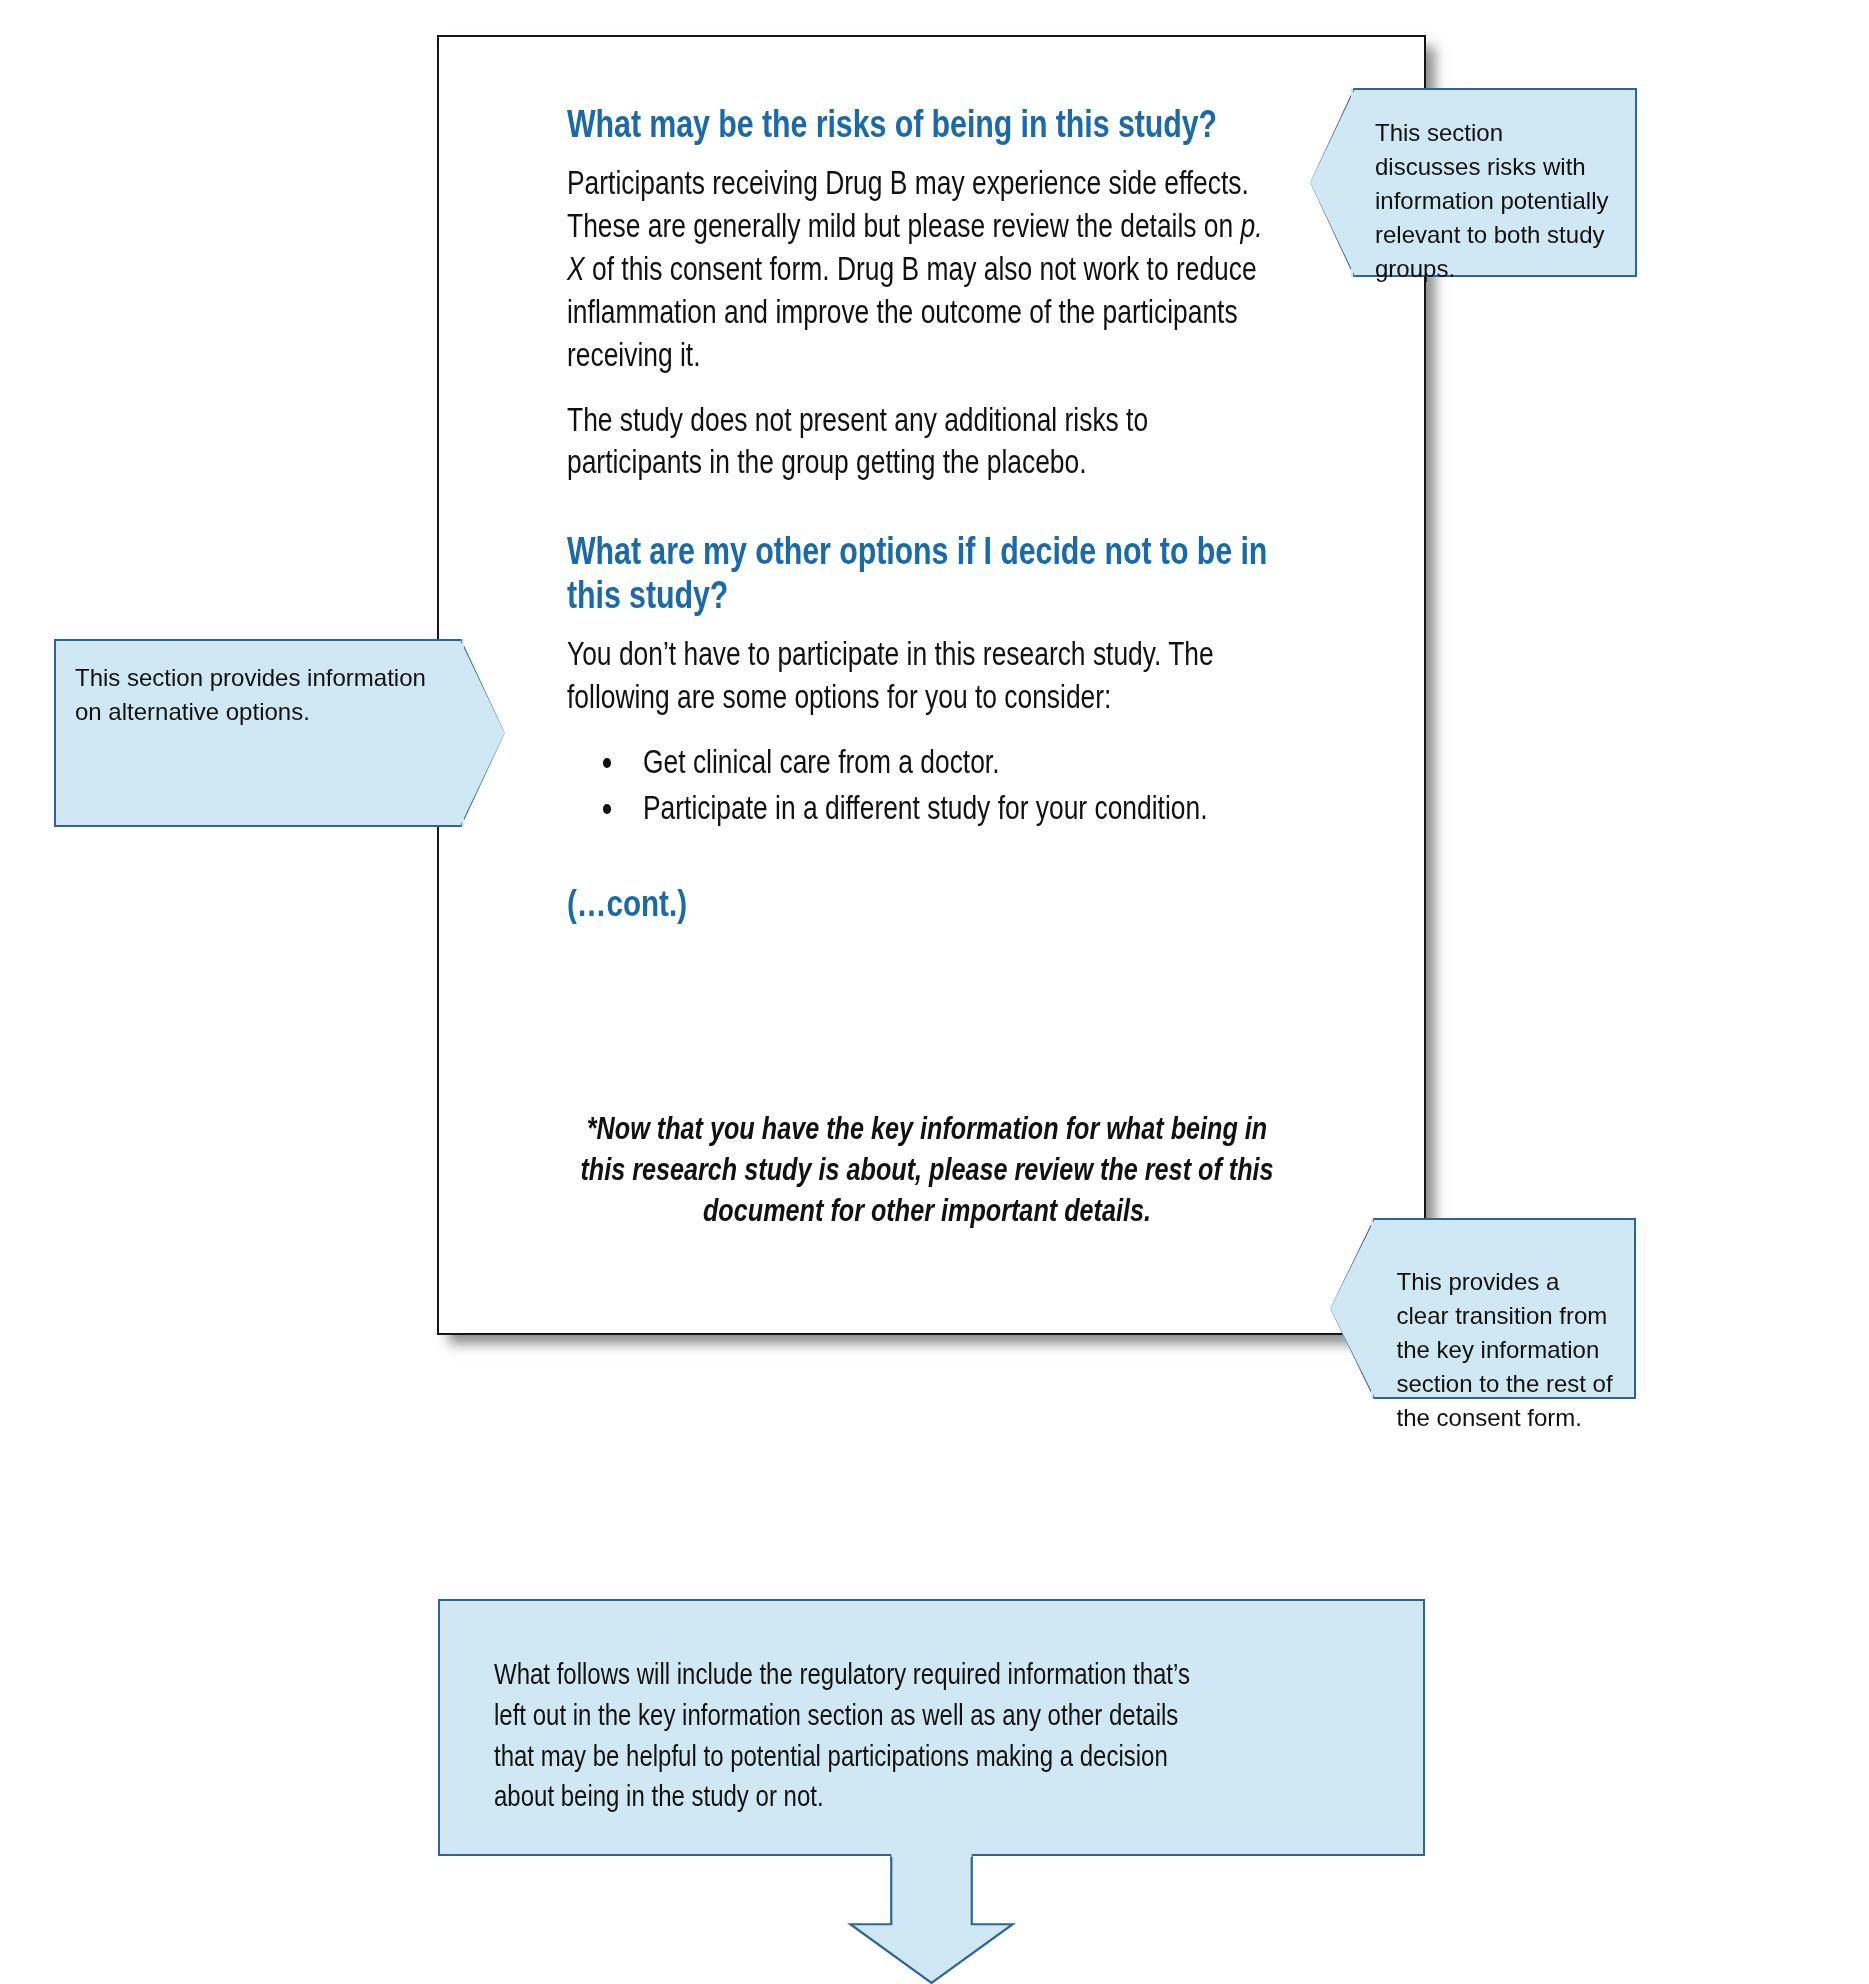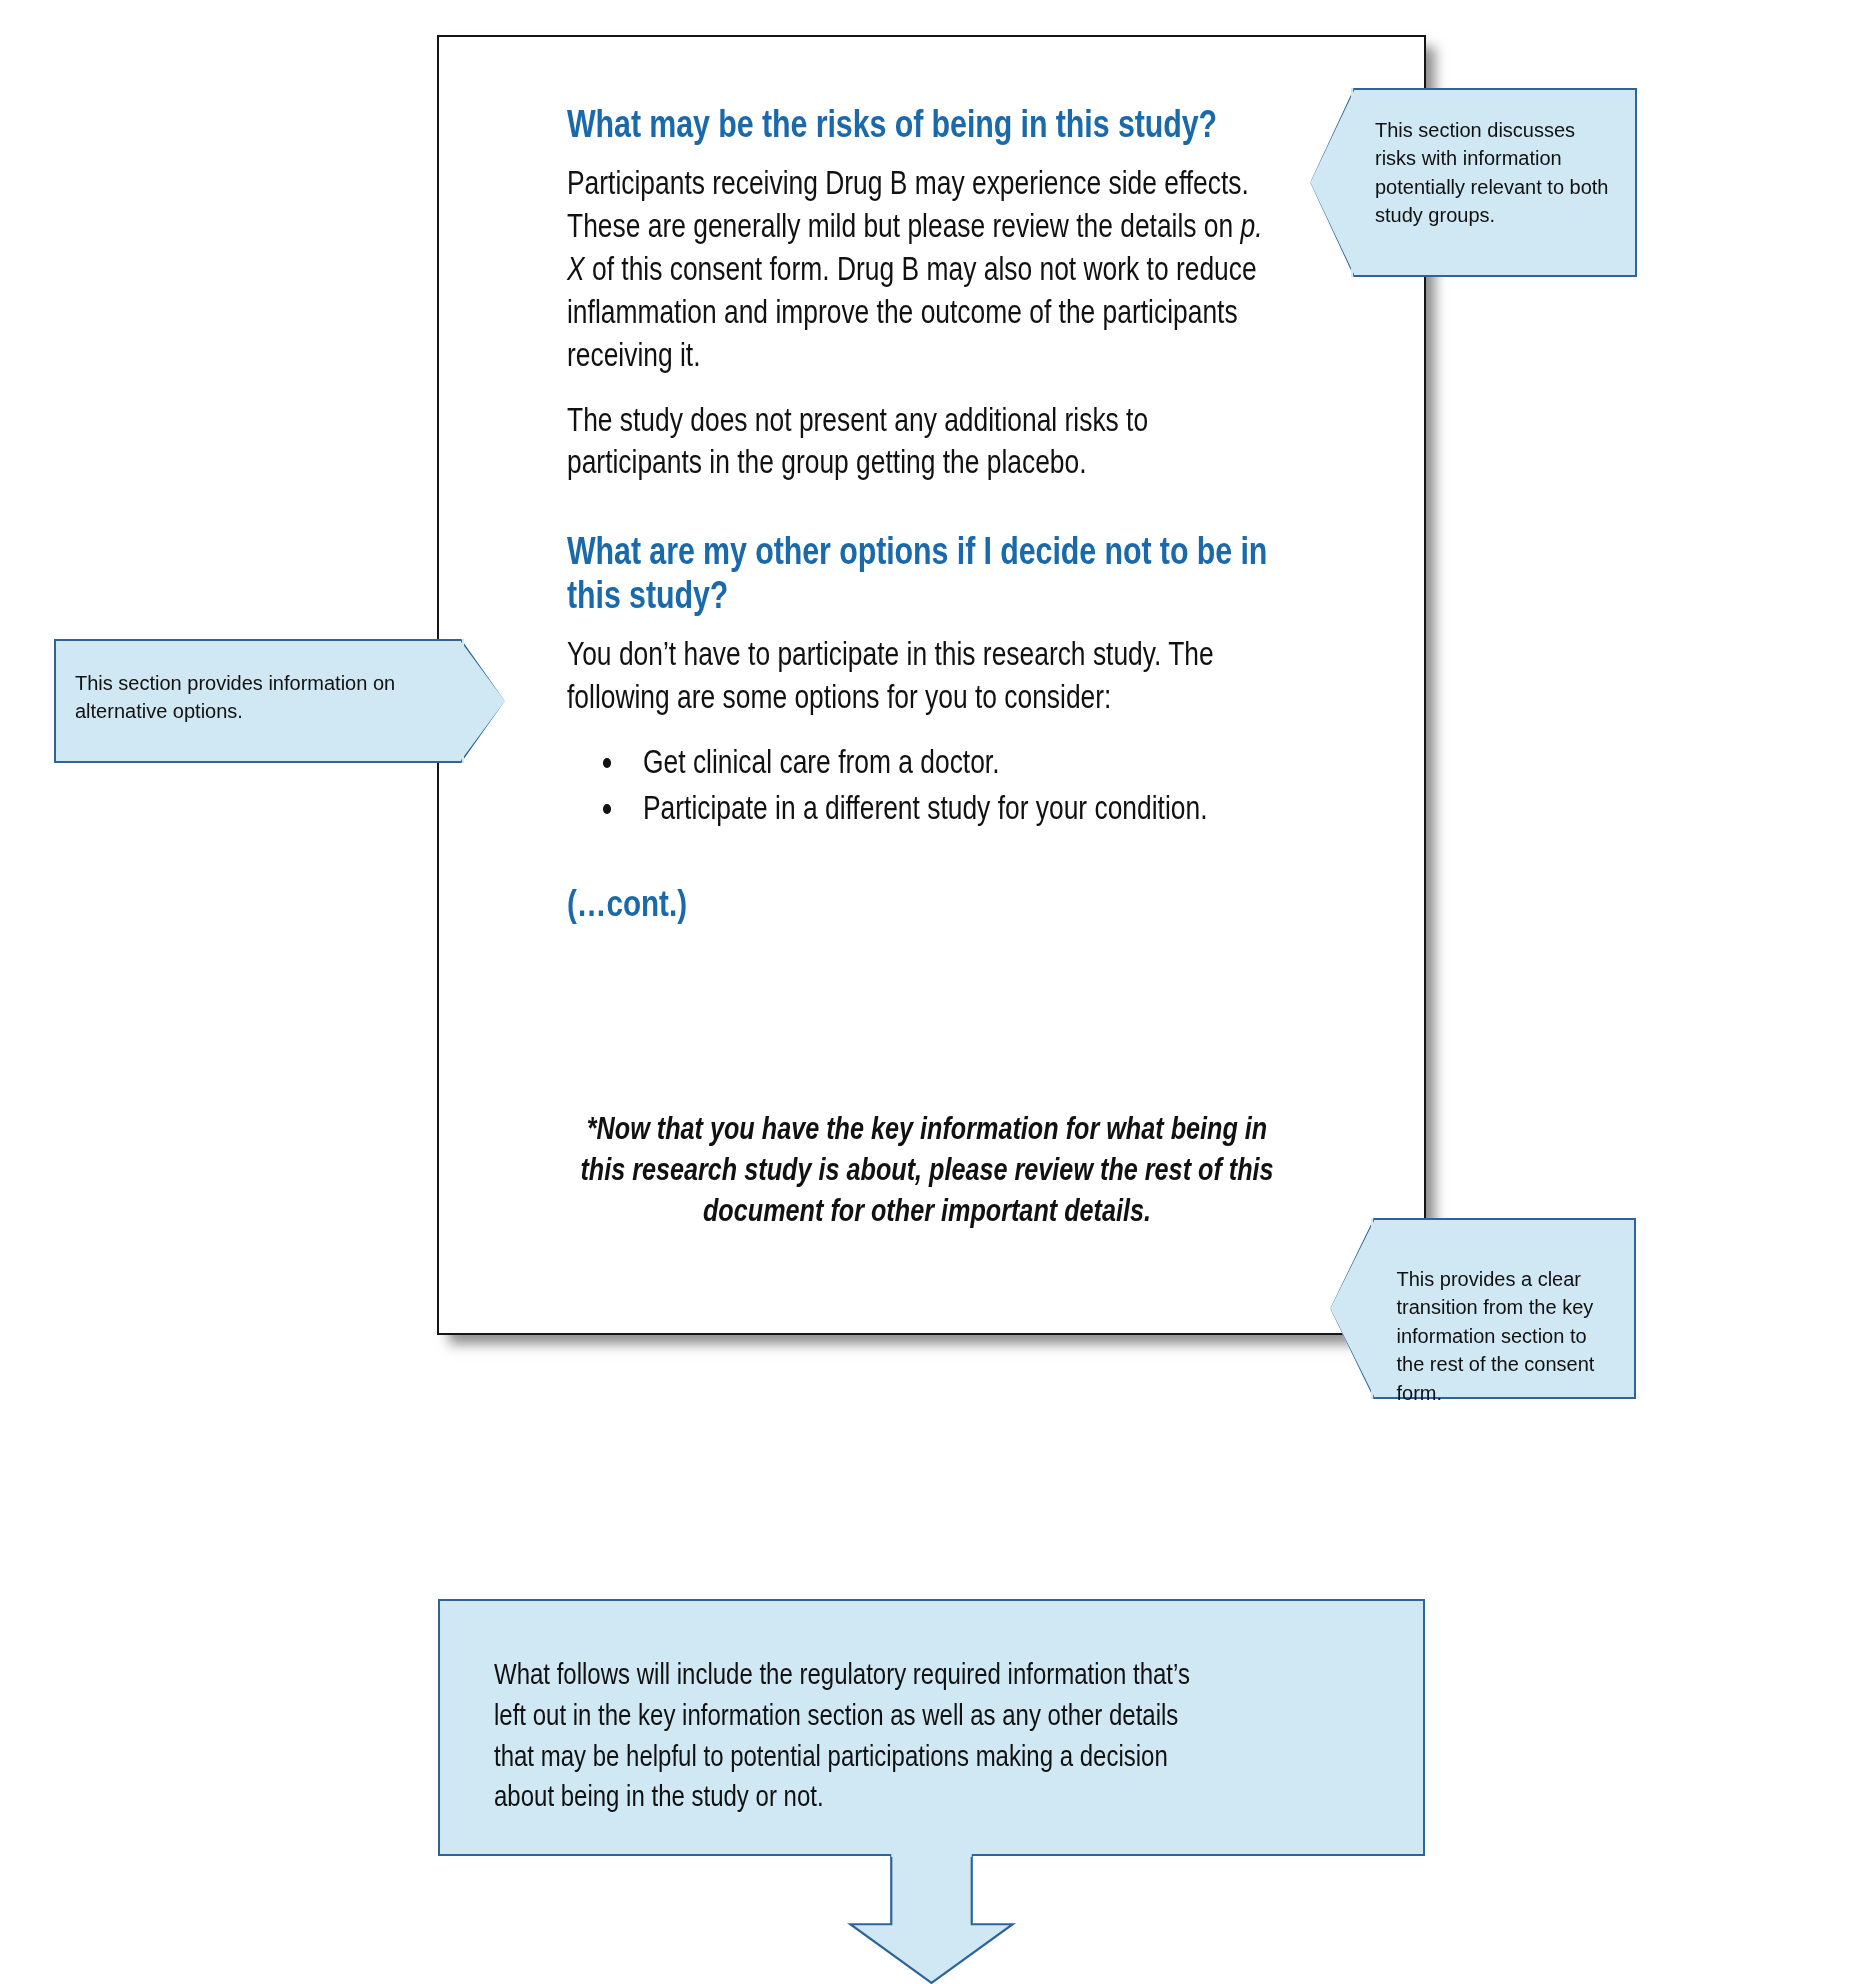--- a/index.html
+++ b/index.html
@@ -44,21 +44,21 @@
 
   p.transition{
     font-size:31.5px; font-weight:bold; font-style:italic; color:#111111;
     line-height:1.30; text-align:center; margin:183px 0 0 0;
   }
 
   
   .callout{
     position:absolute; background:#cfe8f3; border:2.2px solid #2e6499;
     box-sizing:border-box; color:#111111;
-    font-family:"Liberation Sans",sans-serif; font-size:20px; line-height:1.42;
+    font-family:"Liberation Sans",sans-serif; font-size:24px; line-height:1.42;
   }
   .callout .txt{position:relative; z-index:2;}
 
   
   .point-left{ }
   .point-left .nose{
     position:absolute; left:-43px; top:-2.2px; bottom:-2.2px; width:44px;
     background:#cfe8f3; z-index:1;
     clip-path:polygon(100% 0, 100% 100%, 0 50%);
   }
@@ -88,21 +88,21 @@
   .point-right .nose::before{top:0;
     clip-path:polygon(0 0, 0 2.9px, calc(100% - 0.7px) calc(100% - 0.7px), 100% 100%);}
   .point-right .nose::after{bottom:0;
     clip-path:polygon(100% 0, calc(100% - 0.7px) 0.7px, 0 calc(100% - 2.9px), 0 100%);}
   .point-right .seam{
     position:absolute; right:-2.2px; top:-2.2px; bottom:-2.2px; width:2.2px;
     background:#cfe8f3; z-index:3;
   }
 
   #callout-risks{ left:1351px; top:88px; width:286px; height:189px; padding:26px 22px 0 22px;}
-  #callout-options{ left:54px;  top:639px; width:410px; height:124px; padding:28px 19px 0 19px;}
+  #callout-options{ left:54px;  top:639px; width:410px; height:188px; padding:20px 19px 0 19px;}
   #callout-transition{left:1371px; top:1218px; width:265px; height:181px; padding:45px 17.6px 0 23.5px;}
 
   
   #bottom-banner{
     position:absolute; left:438px; top:1599px; width:987px; height:257px;
     background:#cfe8f3; border:2.2px solid #2e6499; box-sizing:border-box;
     padding:53px 0 0 54px;
   }
   #bottom-banner p{
     margin:0; width:894px; font-size:30px; line-height:1.36; color:#111111;

